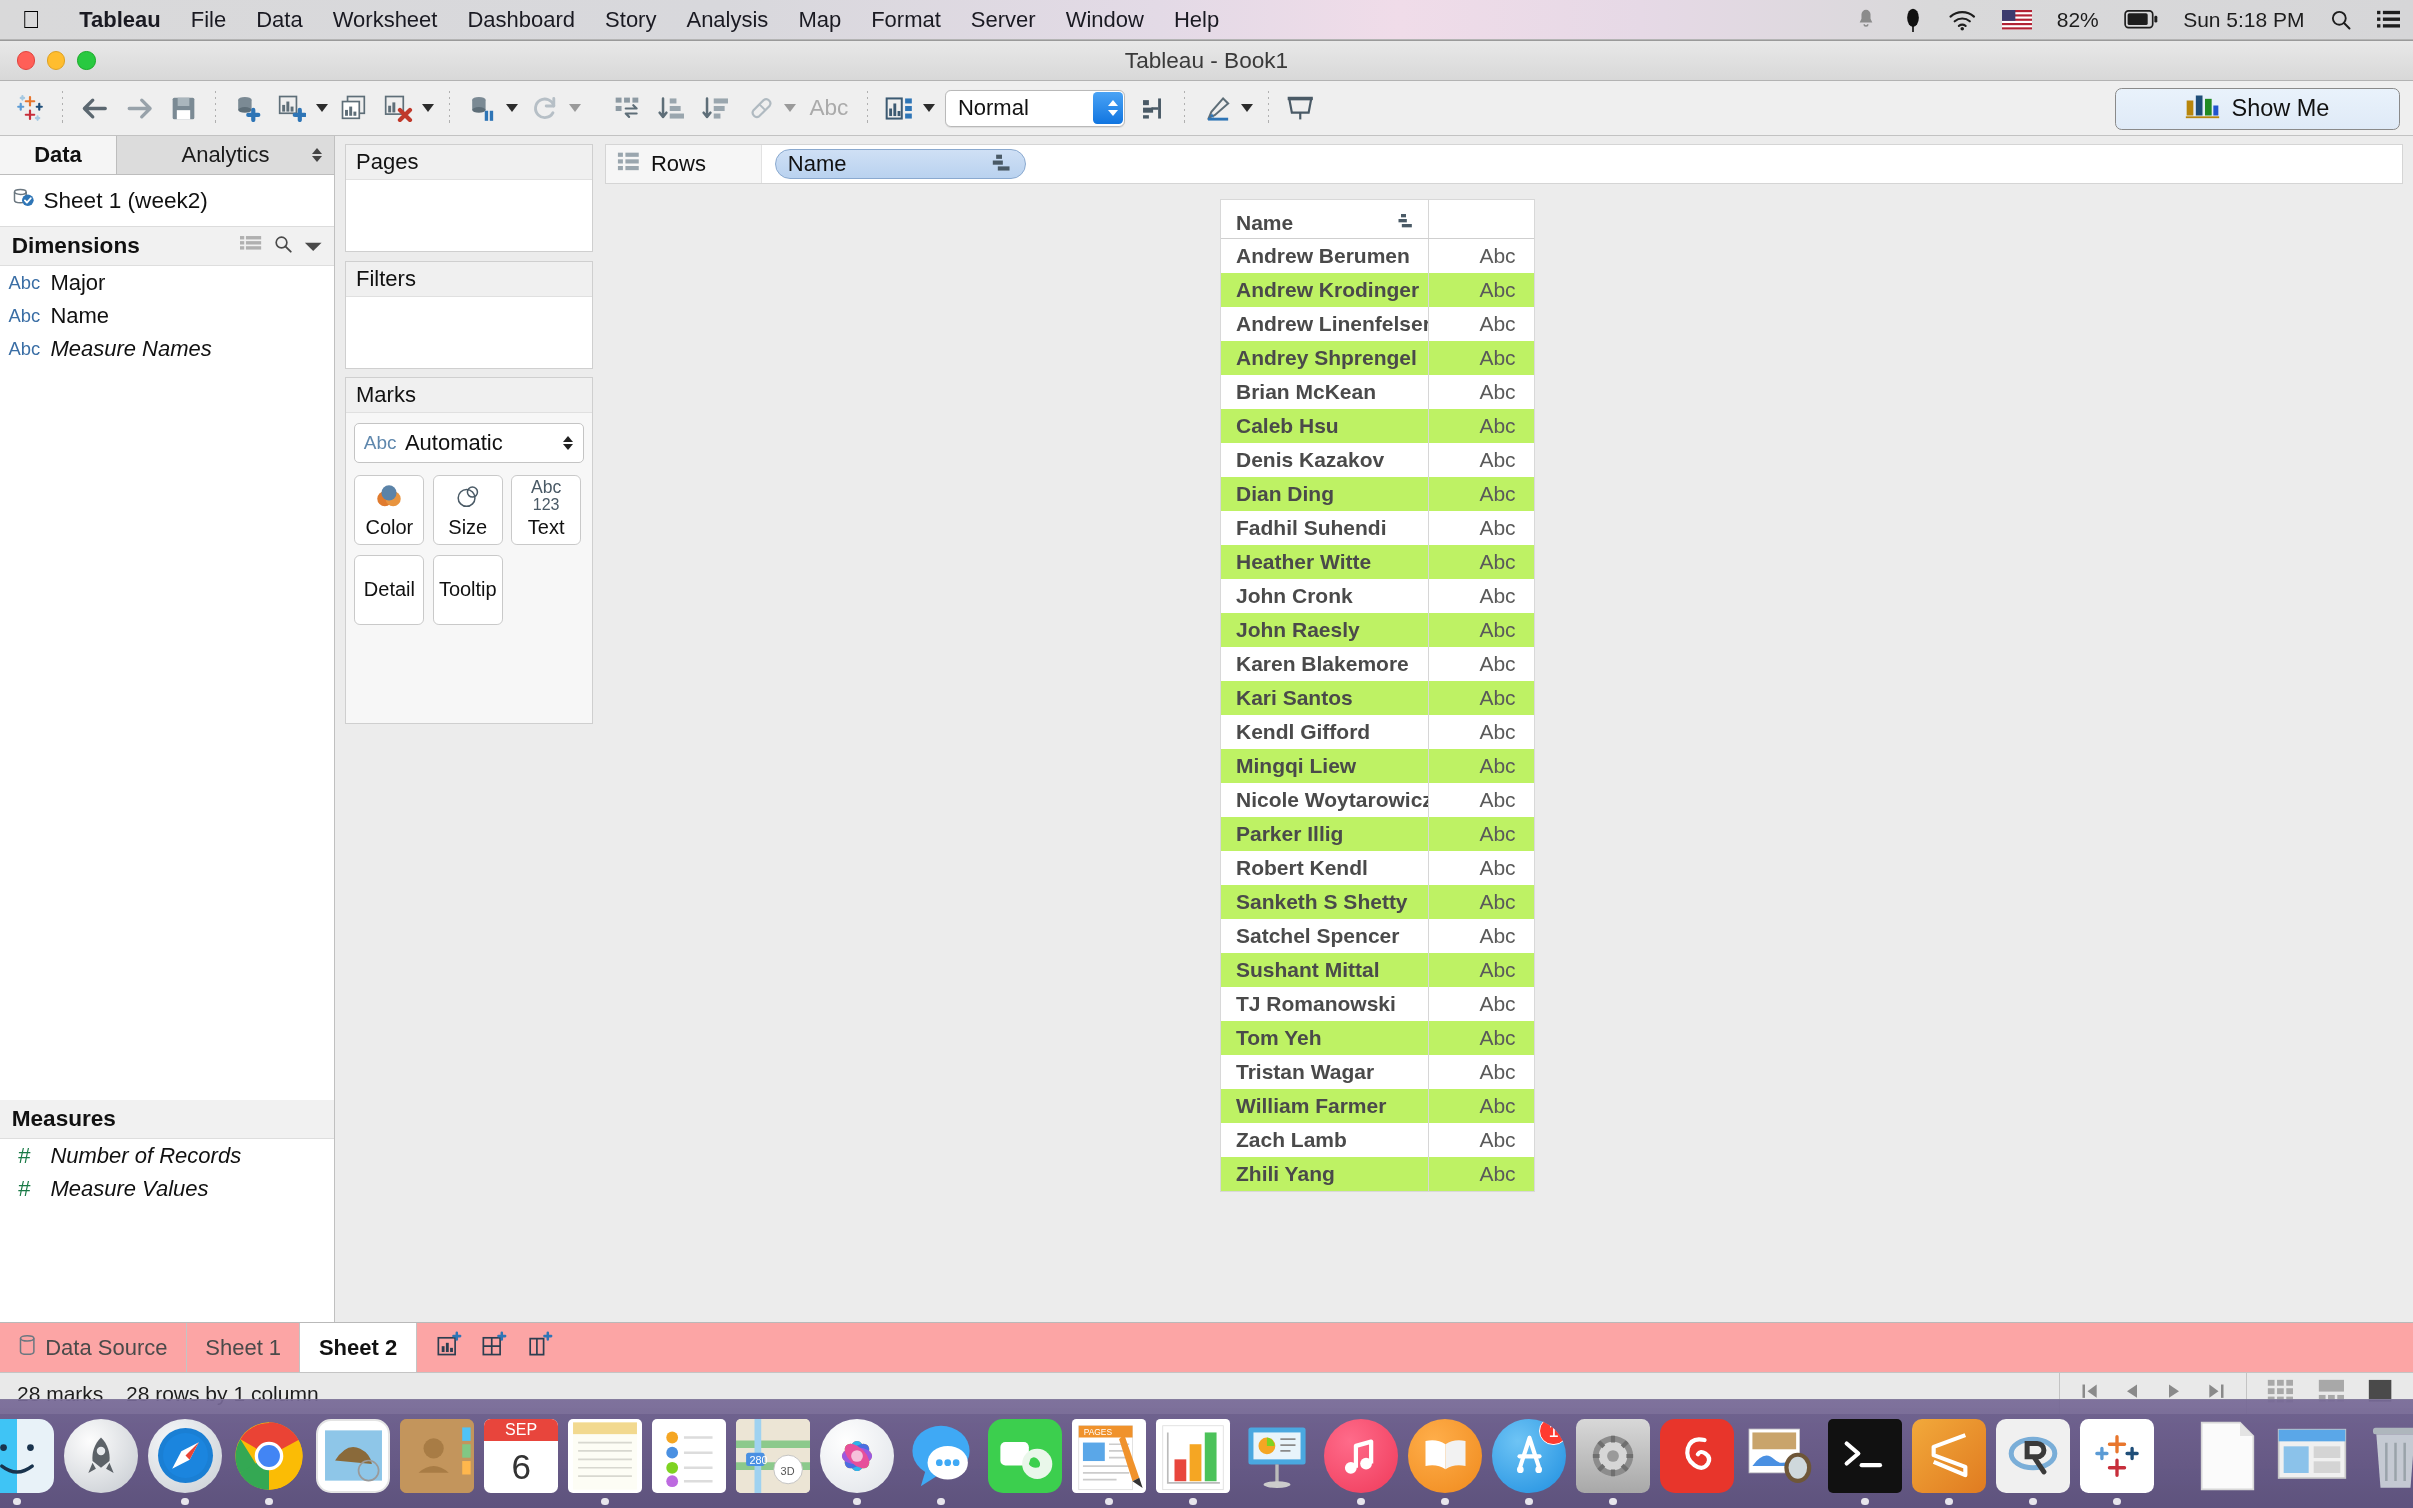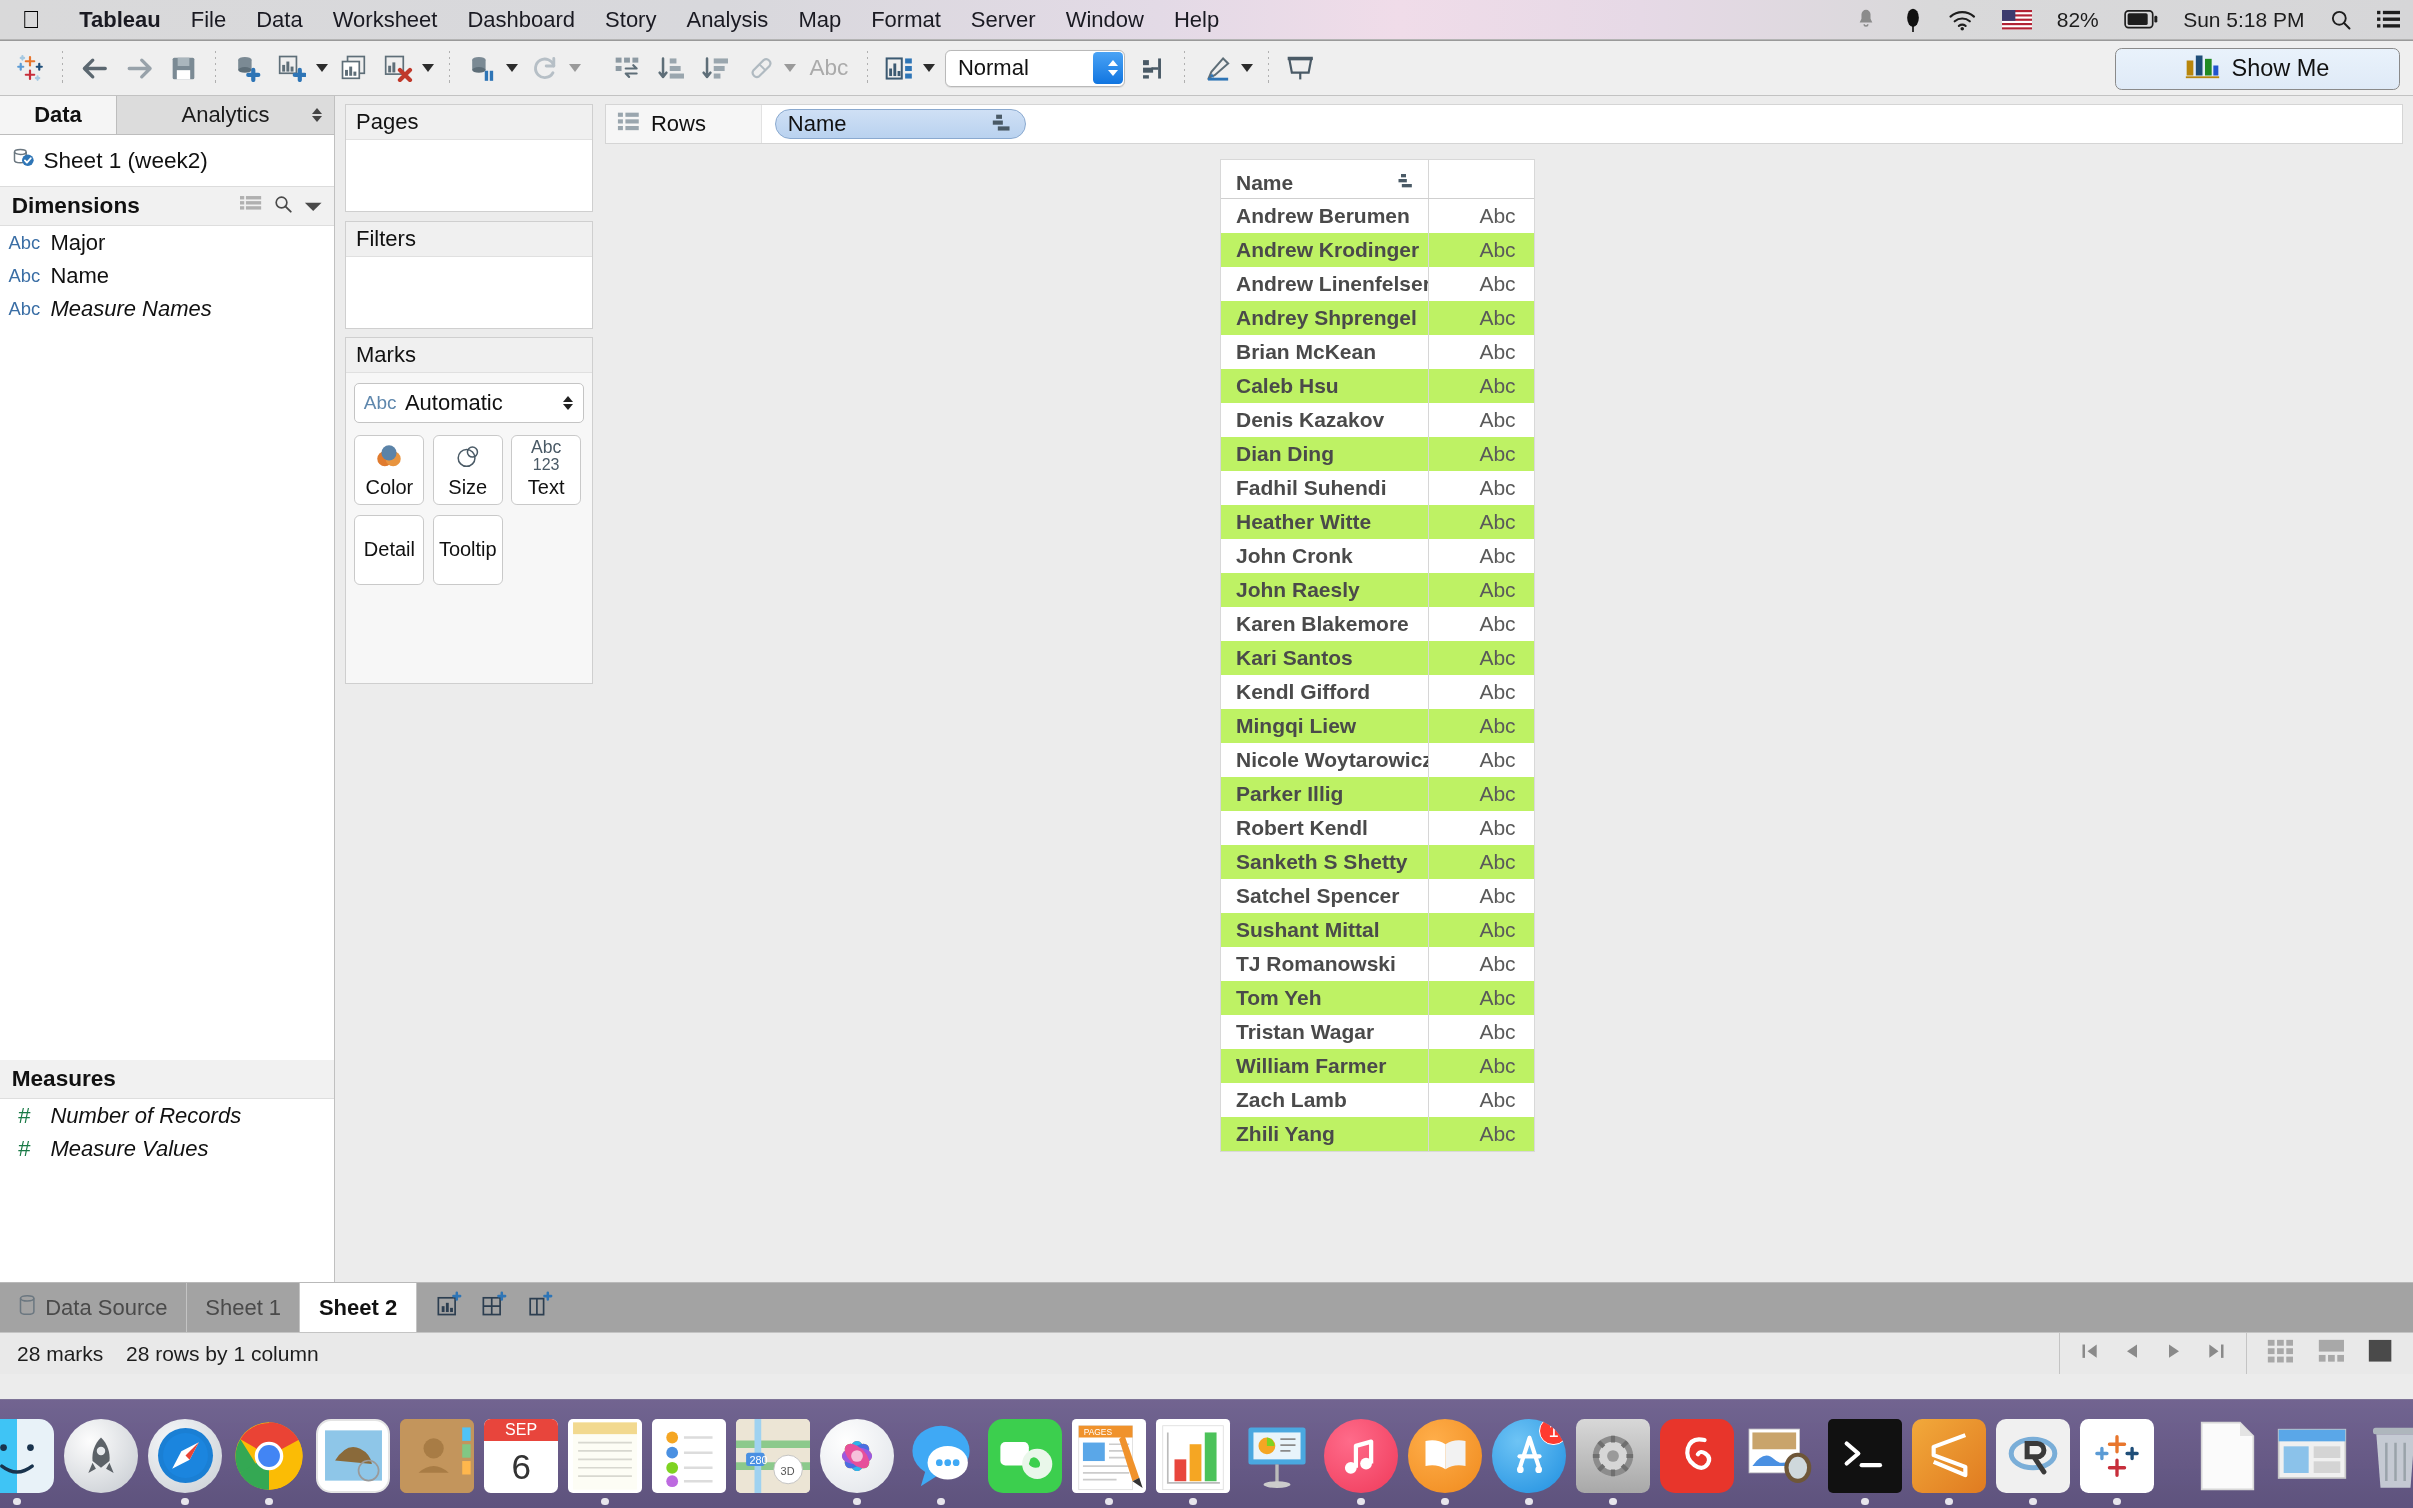--- a/index.html
+++ b/index.html
@@ -166,21 +166,21 @@
   .th-col2 { width: 106px; border-left: 0.8px solid #d6d6d6; height: 100%; }
   .trow { height: 34px; display: flex; align-items: center; }
   .trow.alt { background: #bef264; }
   .td-name { flex: 1; padding-left: 15px; font-size: 21px; font-weight: bold; color: #4a4a4a;
     white-space: nowrap; overflow: hidden; }
   .td-val { width: 106px; border-left: 0.8px solid #d6d6d6; height: 100%;
     display: flex; align-items: center; justify-content: flex-end; padding-right: 18.4px;
     font-size: 21px; color: #5a5a5a; }
 
   
-  #sheettabs { height: 50px; background: #a3a3a3; border-top: 0.8px solid #b9b9b9;
+  #sheettabs { height: 50px; background: #fca5a5; border-top: 0.8px solid #b9b9b9;
     display: flex; align-items: stretch; }
   .sheettab { display: flex; align-items: center; gap: 8.4px; padding: 0 18.4px;
     font-size: 22px; color: #4a4a4a; border-right: 0.8px solid #c4c4c4; }
   .sheettab.active { background: #fff; color: #111; font-weight: bold; }
   .newbtns { display: flex; align-items: center; gap: 17px; padding: 0 18.4px; }
 
   #statusbar { height: 42px; background: #e9e9e9; border-top: 0.8px solid #c4c4c4;
     display: flex; align-items: center; font-size: 21px; color: #1d1d1d; }
   #statusbar .s1 { padding-left: 17px; width: 126px; }
   #statusbar .s2 { }
@@ -281,20 +281,28 @@
           <rect x="7" y="9" width="21" height="4"></rect>
       <rect x="0" y="17" width="4" height="4"></rect>
           <rect x="7" y="17" width="21" height="4"></rect>
         </g>
     </svg>
   </span>
 </div>
 
 <div id="window">
 
+  <div id="titlebar">
+    <div class="traffic">
+      <div class="tl red"></div>
+      <div class="tl yel"></div>
+      <div class="tl grn"></div>
+    </div>
+    <div id="titletext">Tableau - Book1</div>
+  </div>
 
   <div id="toolbar">
     <div class="tbtn">
       <svg width="32" height="32" viewBox="0 0 38 38">
         <g stroke-width="2.6" stroke-linecap="round">
           <path d="M19 6 v10 M14 11 h10" stroke="#e8762d"></path>
           <path d="M19 22 v10 M14 27 h10" stroke="#c72e3b"></path>
           <path d="M8 14 v7 M5 17.5 h6" stroke="#5b9bd5"></path>
           <path d="M30 14 v7 M27 17.5 h6" stroke="#1f4e79"></path>
           <path d="M10 5 v4 M8 7 h4" stroke="#a6c9e2"></path>

